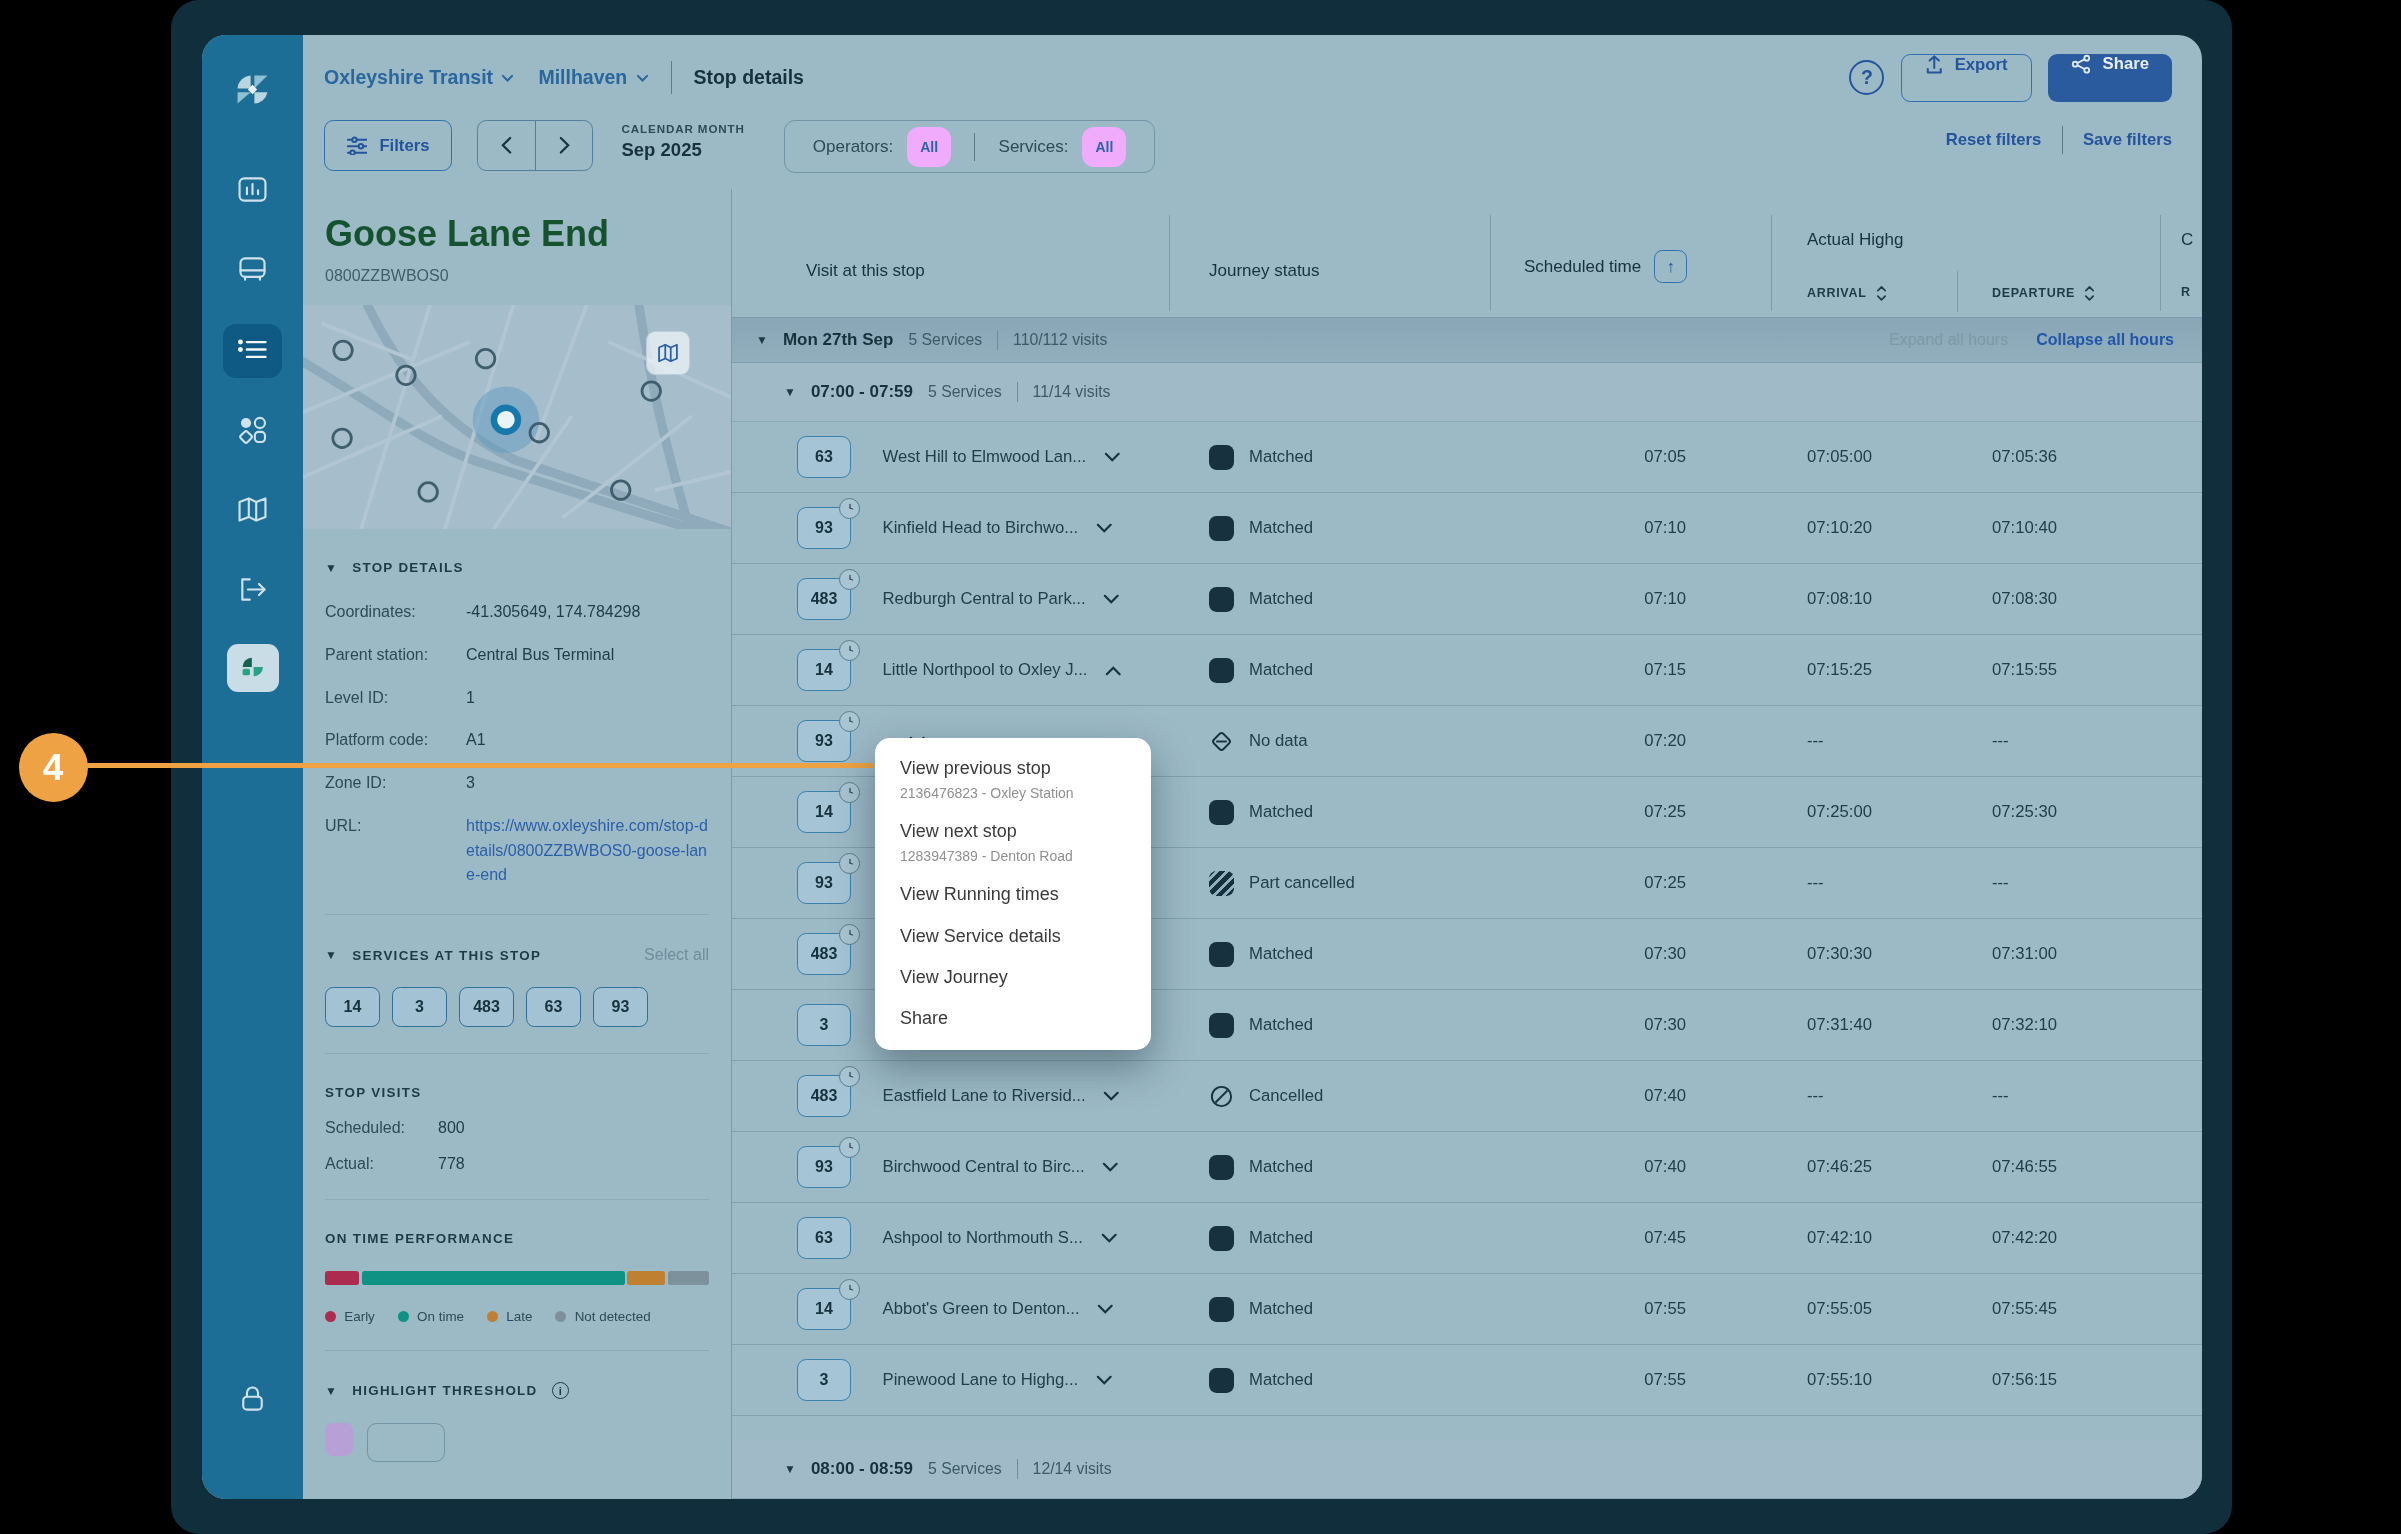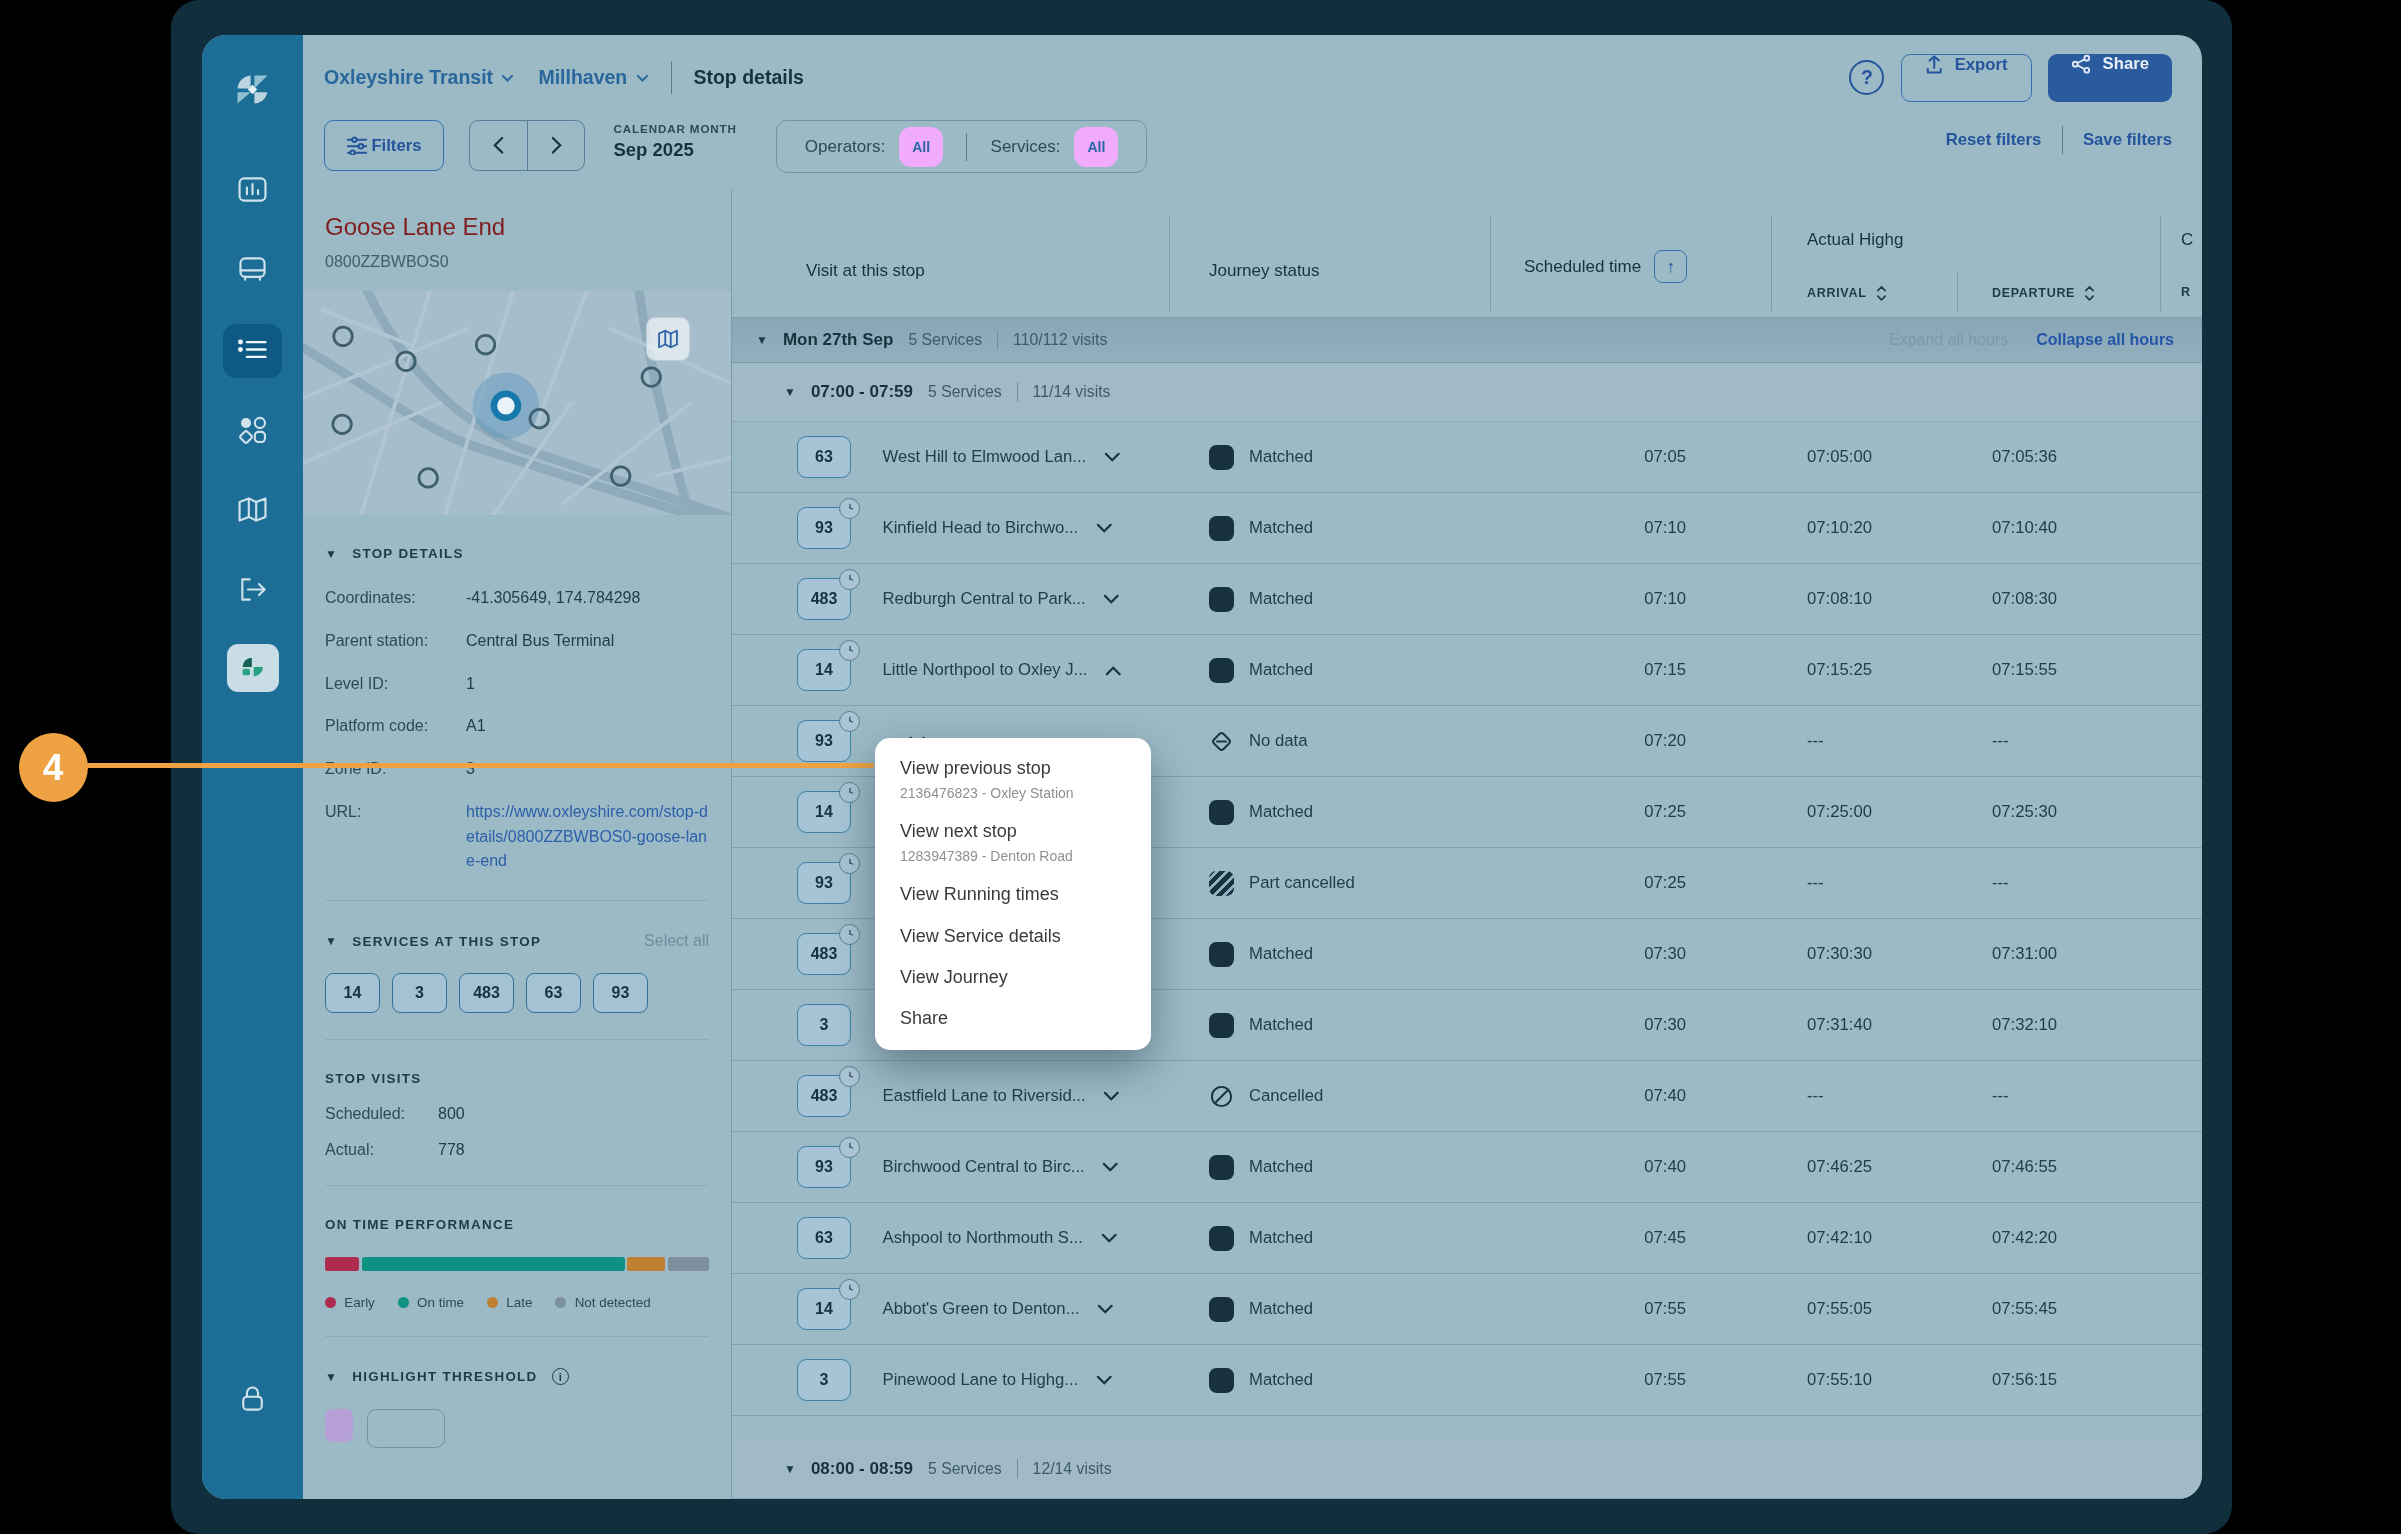--- a/index.html
+++ b/index.html
@@ -35,21 +35,21 @@
     color:#24549c; font-size:19.5px; font-weight:700; display:flex; align-items:center;
     justify-content:center; cursor:pointer; }
   .btn { height:48px; border-radius:9.3px; font-size:16.7px; font-weight:700;
     display:flex; align-items:flex-start; gap:11px; padding:0 23px; cursor:pointer; }
   .btn.outline { border:1.5px solid #3472ad; color:#24549c; }
   .btn.fill { background:#2a5b9e; color:#e9eff6; }
 
   .filterbar { height:69px; flex-shrink:0; display:flex; align-items:flex-start;
     padding:0 30px 0 21px; }
   .f-btn { height:51px; border:1.5px solid #3472ad; border-radius:9.3px; color:#24549c;
-    font-size:16.7px; font-weight:700; display:flex; align-items:center; gap:4px;
+    font-size:16.7px; font-weight:700; display:flex; align-items:center; gap:12px;
     padding:0 22px; cursor:pointer; }
   .nav-group { display:flex; height:51px; margin-left:25px; border:1.5px solid #55809a;
     border-radius:9.3px; overflow:hidden; }
   .nav-btn { width:57px; display:flex; align-items:center; justify-content:center;
     cursor:pointer; color:#17323e; }
   .nav-btn + .nav-btn { border-left:1.5px solid #55809a; }
   .cal { margin-left:28px; padding-top:1.9px; }
   .cal-label { font-size:11.6px; font-weight:700; letter-spacing:0.9px; color:#2c4a58; }
   .cal-value { font-size:18.5px; font-weight:700; color:#17323e; margin-top:3.7px; }
   .op-pill { margin-left:39px; height:53px; border:1.3px solid #7294a5; border-radius:11px;
@@ -61,21 +61,21 @@
   .fb-right { margin-left:auto; display:flex; align-items:center; height:51px; margin-top:-5.6px; }
   .fb-link { font-size:16.7px; font-weight:700; color:#24549c; cursor:pointer; }
   .fb-div { width:0.9px; height:28px; background:#5e7d8c; margin:0 20.4px; }
 
   .body-row { flex:1; display:flex; min-height:0; }
 
   
   .left-panel { width:429px; flex-shrink:0; border-right:0.9px solid #7e9dac;
     overflow:hidden; display:flex; flex-direction:column; }
   .stop-head { padding:24px 22px 20.4px; }
-  .stop-name { font-size:24px; font-weight:400; color:#7f1d1d; }
+  .stop-name { font-size:36px; font-weight:700; color:#14532d; }
   .stop-code { font-size:16px; color:#3f5d6b; margin-top:12px; }
   .map { height:224px; position:relative; overflow:hidden; background:#a6becb; flex-shrink:0; }
   .map-btn { position:absolute; top:26px; right:41px; width:44px; height:44px;
     background:rgba(236,244,248,.75); border:0.9px solid #bccfd9; border-radius:9.3px;
     display:flex; align-items:center; justify-content:center; cursor:pointer; }
   .panel-body { padding:0 22px; flex:1; overflow:hidden; }
   .sec-head { display:flex; align-items:center; gap:14px; margin-top:31px;
     font-size:13.4px; font-weight:700; letter-spacing:1.3px; color:#1d3a47; }
   .caret { font-size:12px; color:#1d3a47; }
   .fields { margin-top:25px; }

